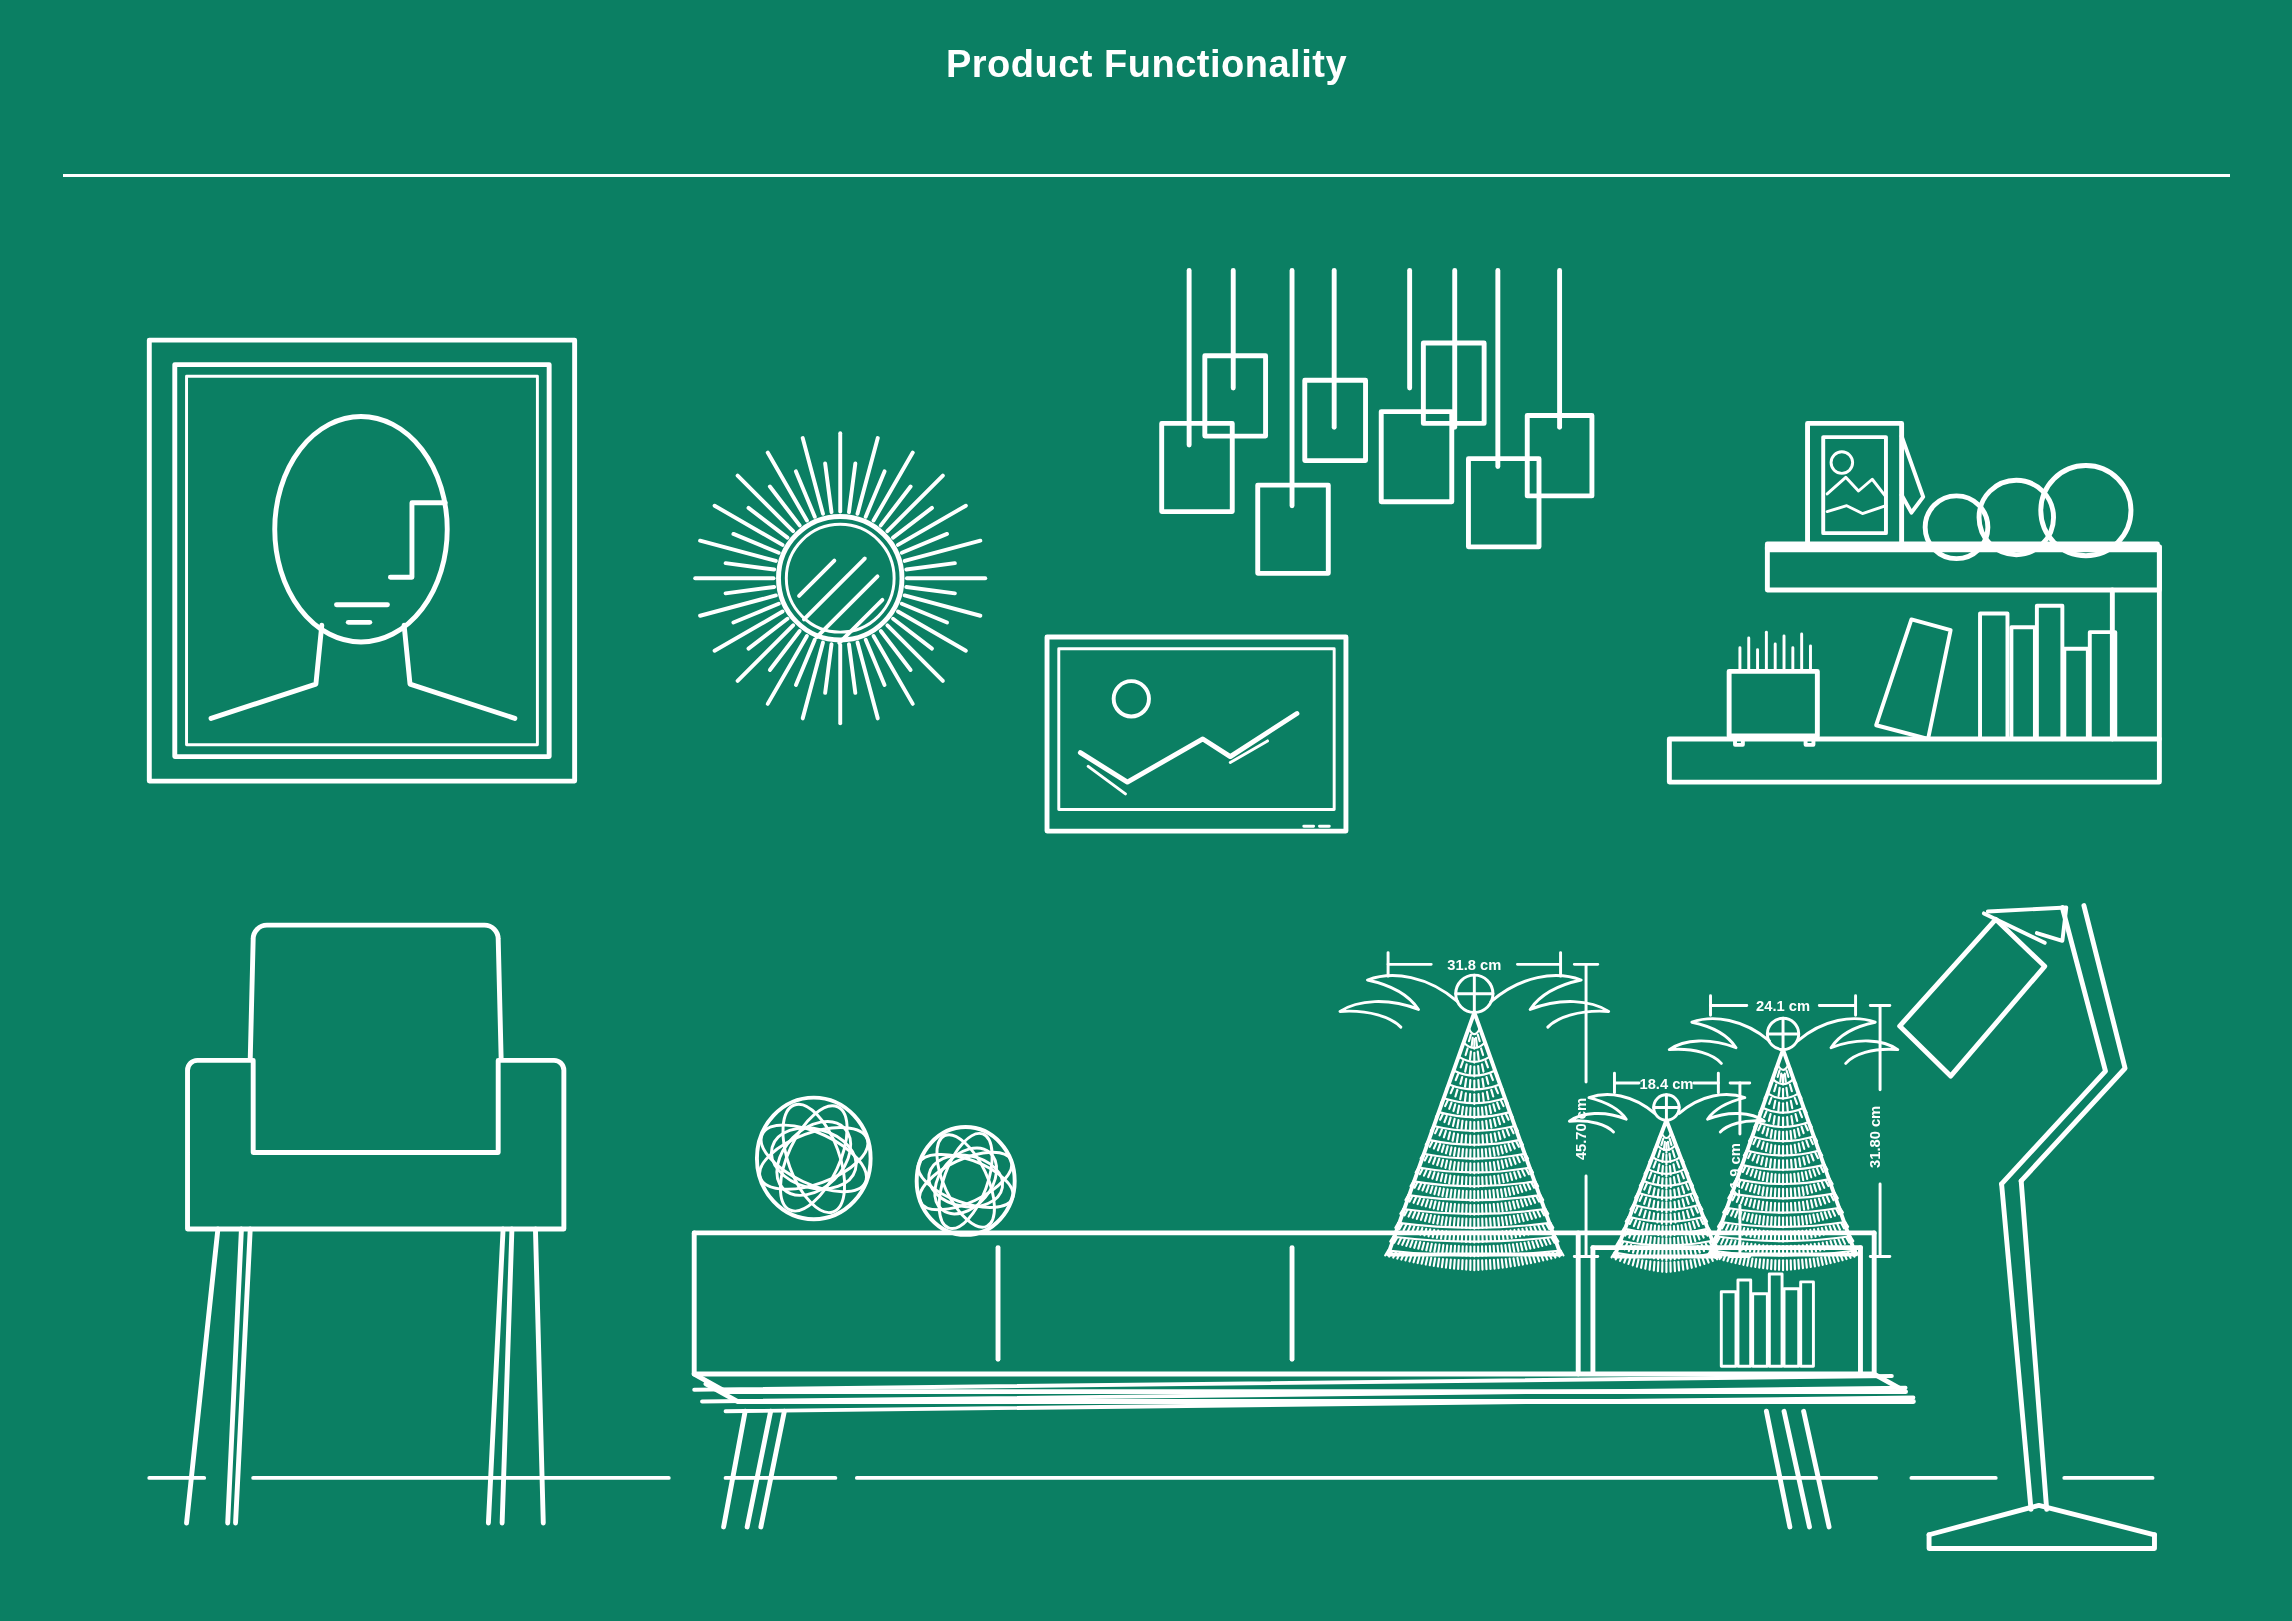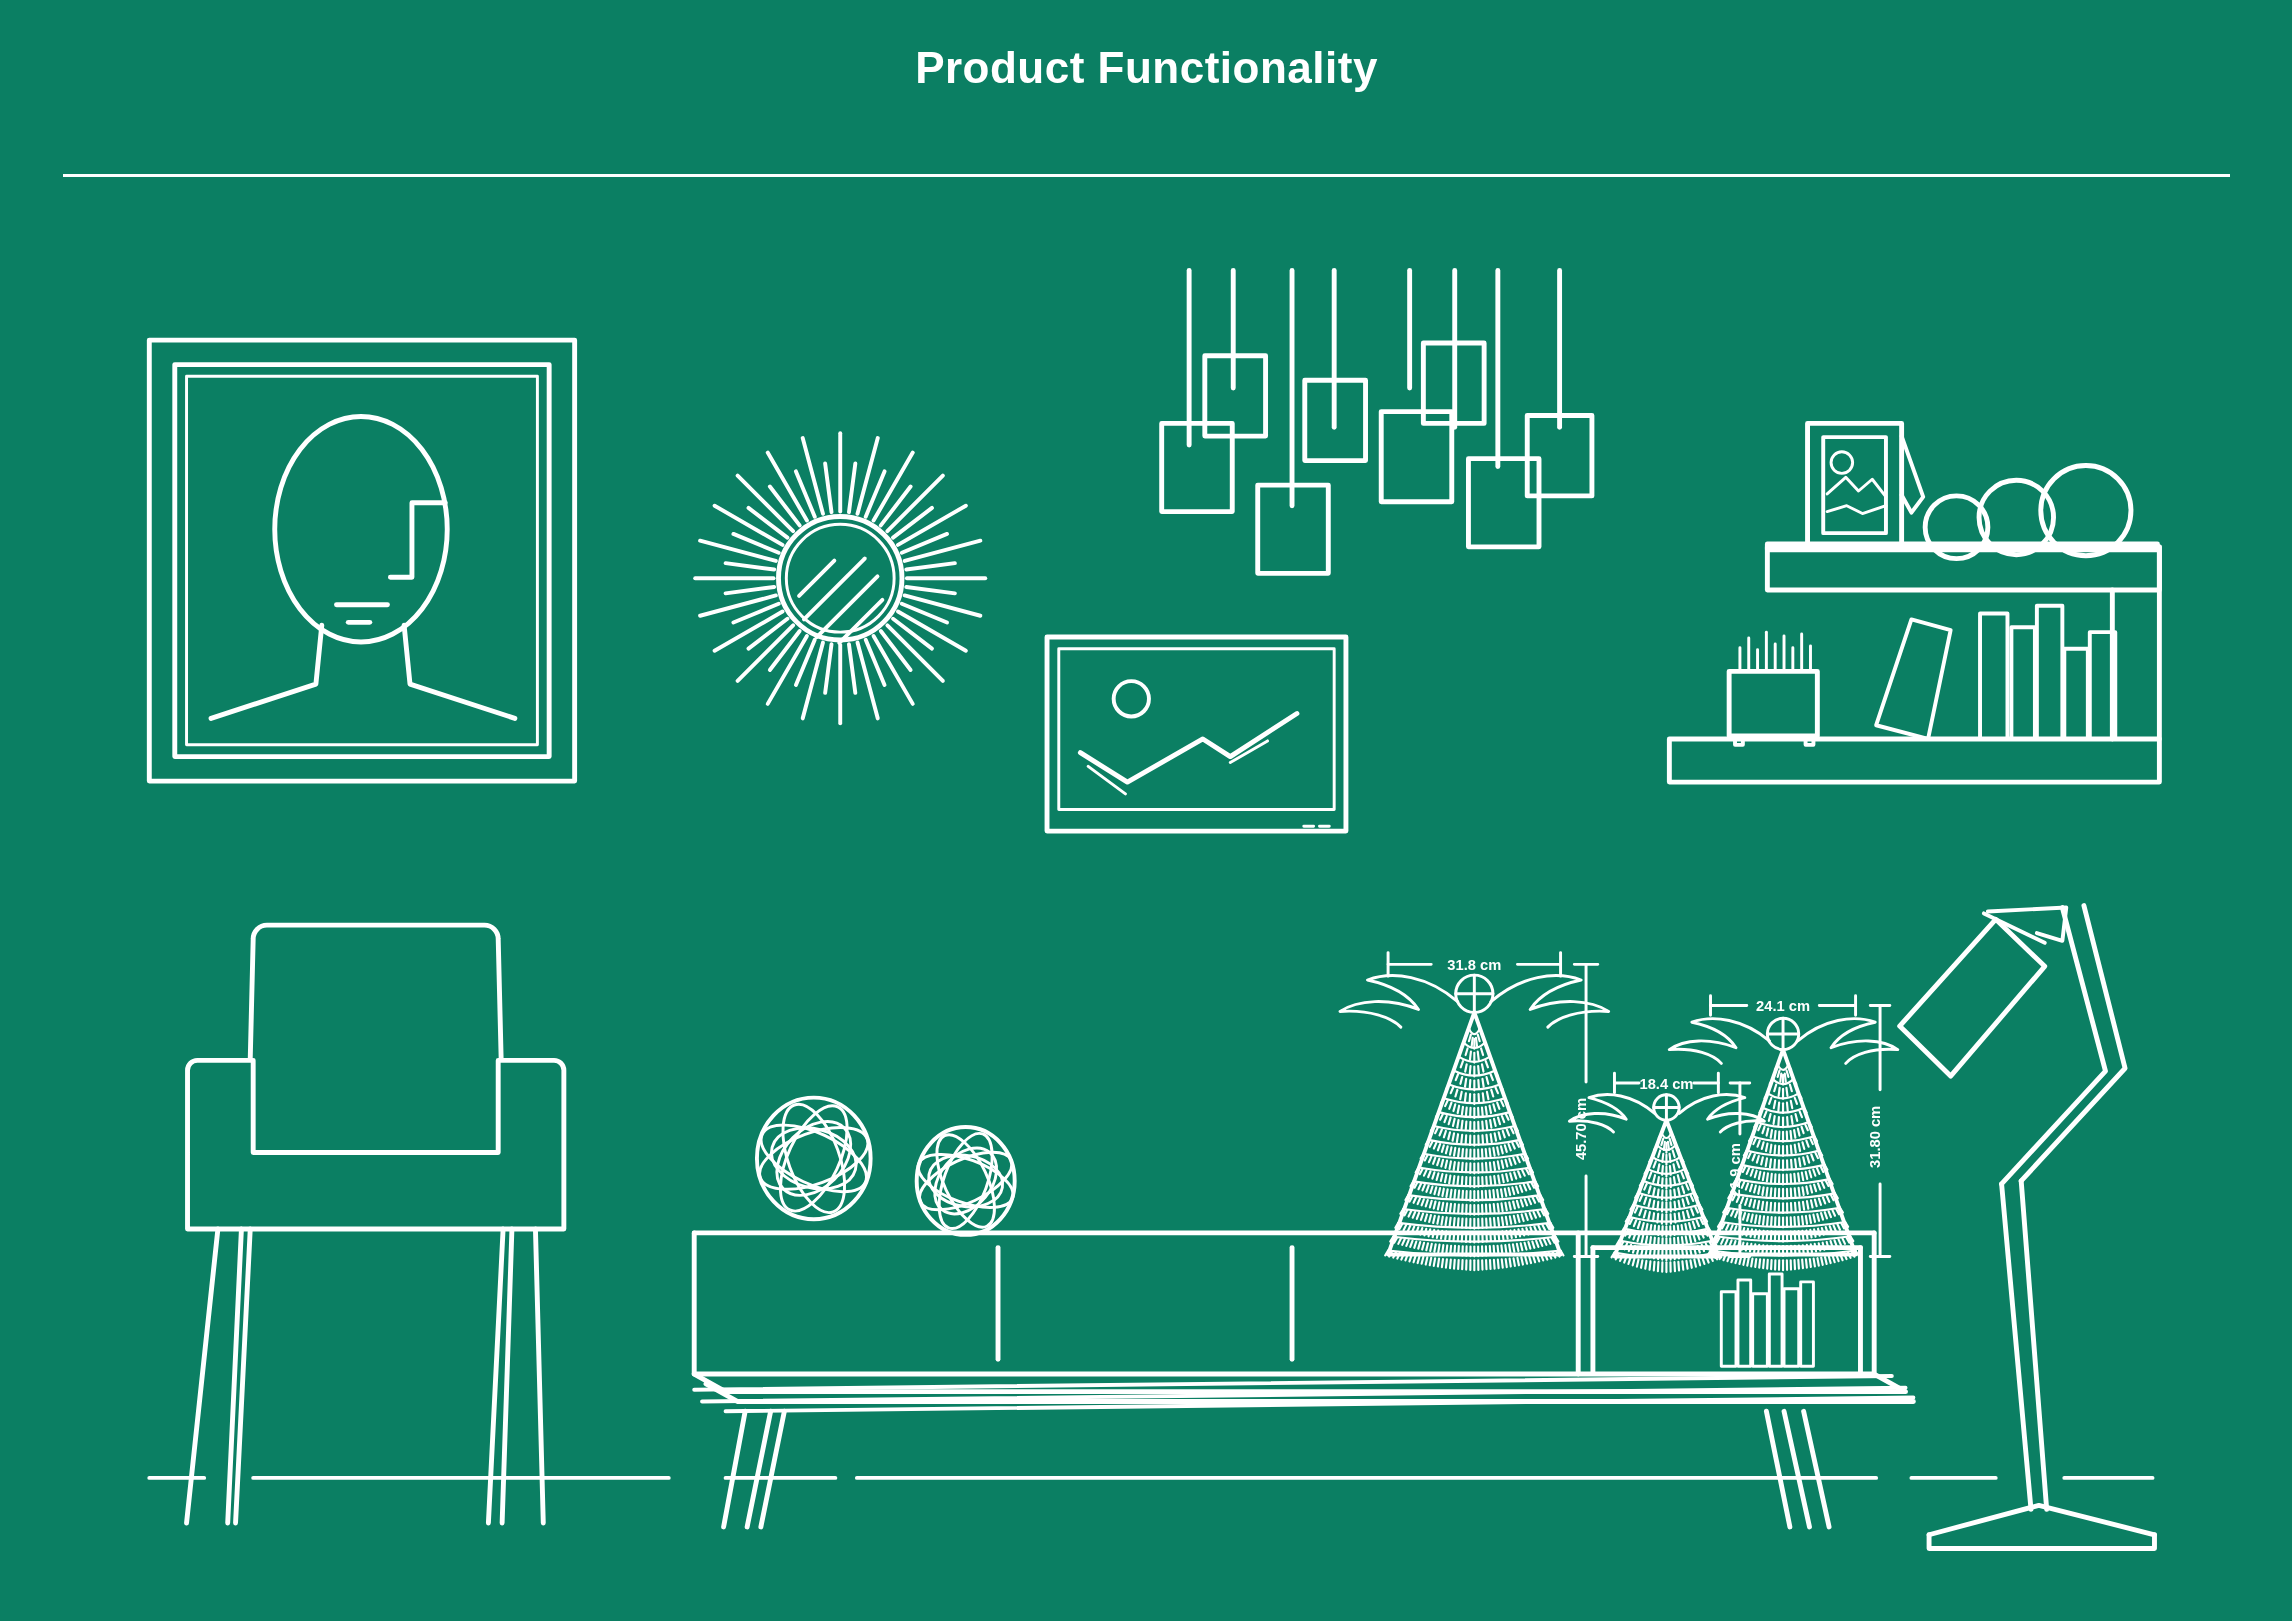--- a/index.html
+++ b/index.html
@@ -15,21 +15,21 @@
     overflow: hidden;
     font-family: "Liberation Sans", sans-serif;
   }
   #title {
     position: absolute;
     top: 43px;
     left: 0;
     width: 100%;
     text-align: center;
     color: #ffffff;
-    font-size: 44px;
+    font-size: 38px;
     font-weight: bold;
     letter-spacing: 0.5px;
     font-family: "Liberation Sans", sans-serif;
   }
   #title-rule {
     position: absolute;
     top: 174px;
     left: 63px;
     width: 2167px;
     height: 2.9px;

